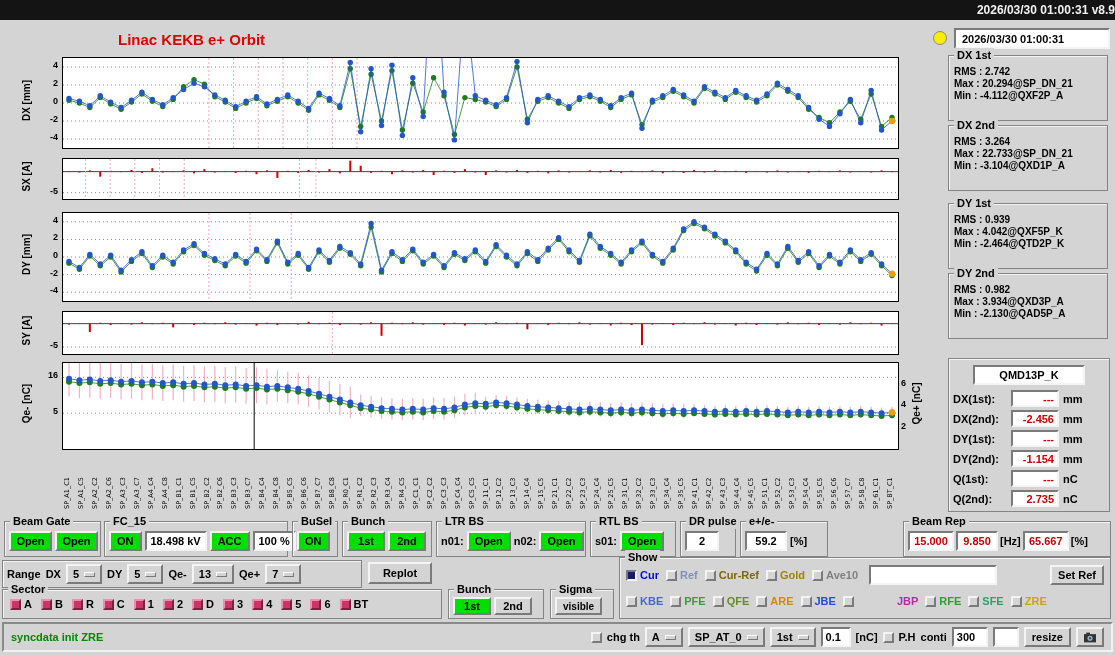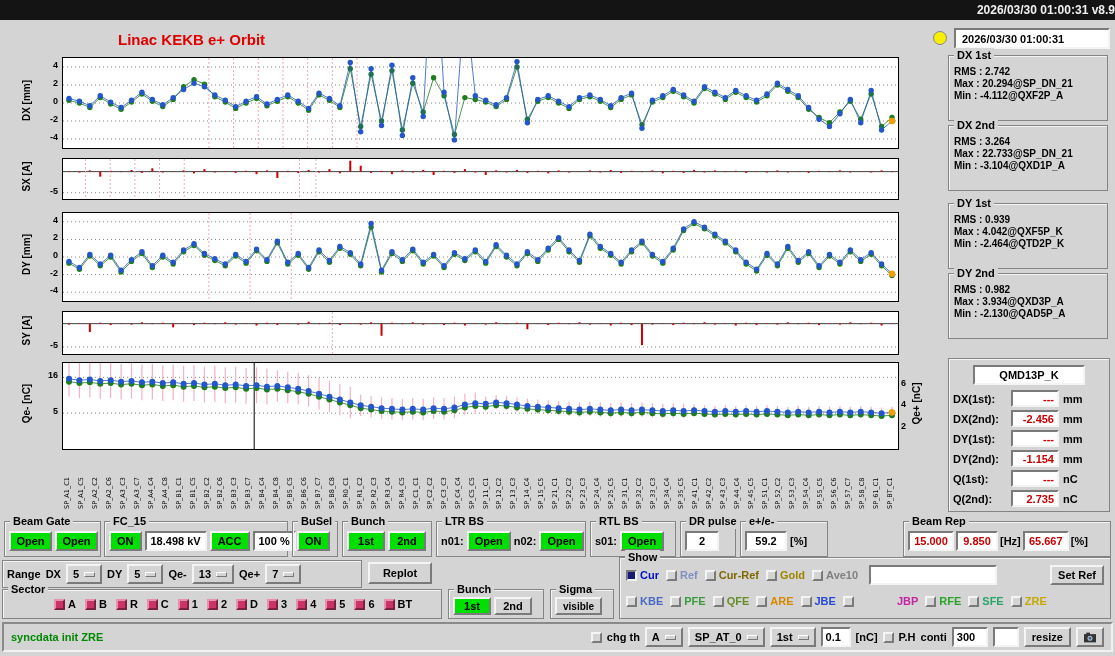--- a/index.html
+++ b/index.html
@@ -1183,21 +1183,21 @@
             <span class="showlab" style="color: rgb(40, 164, 108);">SFE</span>
           </span>
           <span class="showitem">
             <span class="cb"></span>
             <span class="showlab" style="color: rgb(200, 168, 0);">ZRE</span>
           </span>
         </span>
     </div>
   </div>
 
-  <div class="groupbox" style="left:2px;top:589px;width:440px;height:30px;padding-left:44px;">
+  <div class="groupbox" style="left:2px;top:589px;width:440px;height:30px;">
     <span class="glab">Sector</span>
     <div class="grow" id="sector-items" style="padding-top:8px;padding-left:7px;">
         <span class="secitem">
           <span class="cb pink"></span>
           <span class="seclab">A</span>
         </span>
         <span class="secitem">
           <span class="cb pink"></span>
           <span class="seclab">B</span>
         </span>

